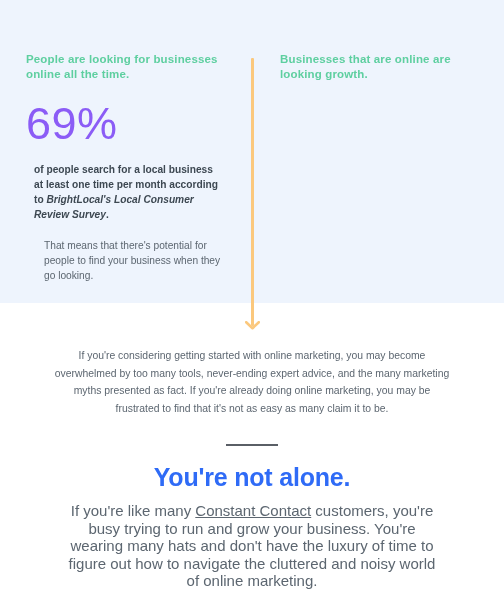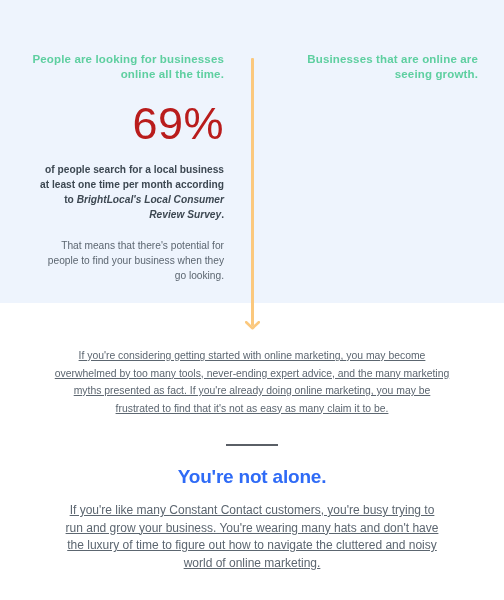--- a/index.html
+++ b/index.html
@@ -34,37 +34,37 @@
     height: 303px;
     display: flex;
     flex-direction: row;
     align-items: flex-start;
   }
 
   .stat-col {
     width: 50%;
     box-sizing: border-box;
     padding: 52px 22px 0 22px;
-    text-align: right;
+    text-align: left;
   }
 
   .stat-col.left  { padding-left: 26px; padding-right: 28px; }
   .stat-col.right { padding-left: 28px; padding-right: 26px; }
 
   .stat-heading {
     color: #5ecfa0;
     font-size: 11.5px;
     font-weight: bold;
     line-height: 15px;
     letter-spacing: 0.15px;
     margin: 0;
   }
 
   .stat-number {
-    color: #b91c1c;
+    color: #8b5cf6;
     font-size: 45px;
     font-weight: 300;
     line-height: 52px;
     letter-spacing: 0.5px;
     margin: 16px 0 0 0;
   }
 
   .stat-desc {
     color: #3d4852;
     font-size: 10.2px;
@@ -104,21 +104,20 @@
   .arrow-head svg { display: block; }
 
   
   .copy-block {
     position: absolute;
     left: 0;
     width: 504px;
     text-align: center;
     box-sizing: border-box;
     padding: 0 52px;
-    text-decoration: underline;
   }
 
   .intro-copy {
     top: 347px;
     color: #5c6670;
     font-size: 10.4px;
     line-height: 17.5px;
     font-weight: normal;
   }
 
@@ -132,30 +131,30 @@
     background: #5a5f66;
   }
 
   .alone-heading {
     position: absolute;
     left: 0;
     top: 464px;
     width: 504px;
     text-align: center;
     color: #2f6bf6;
-    font-size: 19px;
+    font-size: 25px;
     font-weight: bold;
     letter-spacing: -0.2px;
     line-height: 26px;
   }
 
   .outro-copy {
     top: 502px;
     color: #5c6670;
-    font-size: 12px;
+    font-size: 15px;
     line-height: 17.5px;
     font-weight: normal;
     padding: 0 62px;
   }
 
   .inline-link {
     color: #5c6670;
     text-decoration: underline;
     cursor: pointer;
   }
@@ -168,21 +167,21 @@
   <div class="stats-row">
 
     <div class="stat-col left">
       <p class="stat-heading">People are looking for businesses online all the time.</p>
       <p class="stat-number">69%</p>
       <p class="stat-desc"><span>of people search for a local business at least one time per month according to </span><em>BrightLocal's Local Consumer Review Survey</em><span>.</span></p>
       <p class="stat-note">That means that there's potential for people to find your business when they go looking.</p>
     </div>
 
     <div class="stat-col right">
-      <p class="stat-heading">Businesses that are online are seeing growth.</p>
+      <p class="stat-heading">Businesses that are online are looking growth.</p>
     </div>
 
   </div>
 </div>
 
 <div class="arrow-divider"></div>
 <div class="arrow-head">
   <svg width="15" height="9" viewBox="0 0 15 9" xmlns="http://www.w3.org/2000/svg">
     <path d="M1.2 1.2 L7.5 7.2 L13.8 1.2" fill="none" stroke="#fbc87d" stroke-width="2.6" stroke-linecap="round" stroke-linejoin="round"></path>
   </svg>

